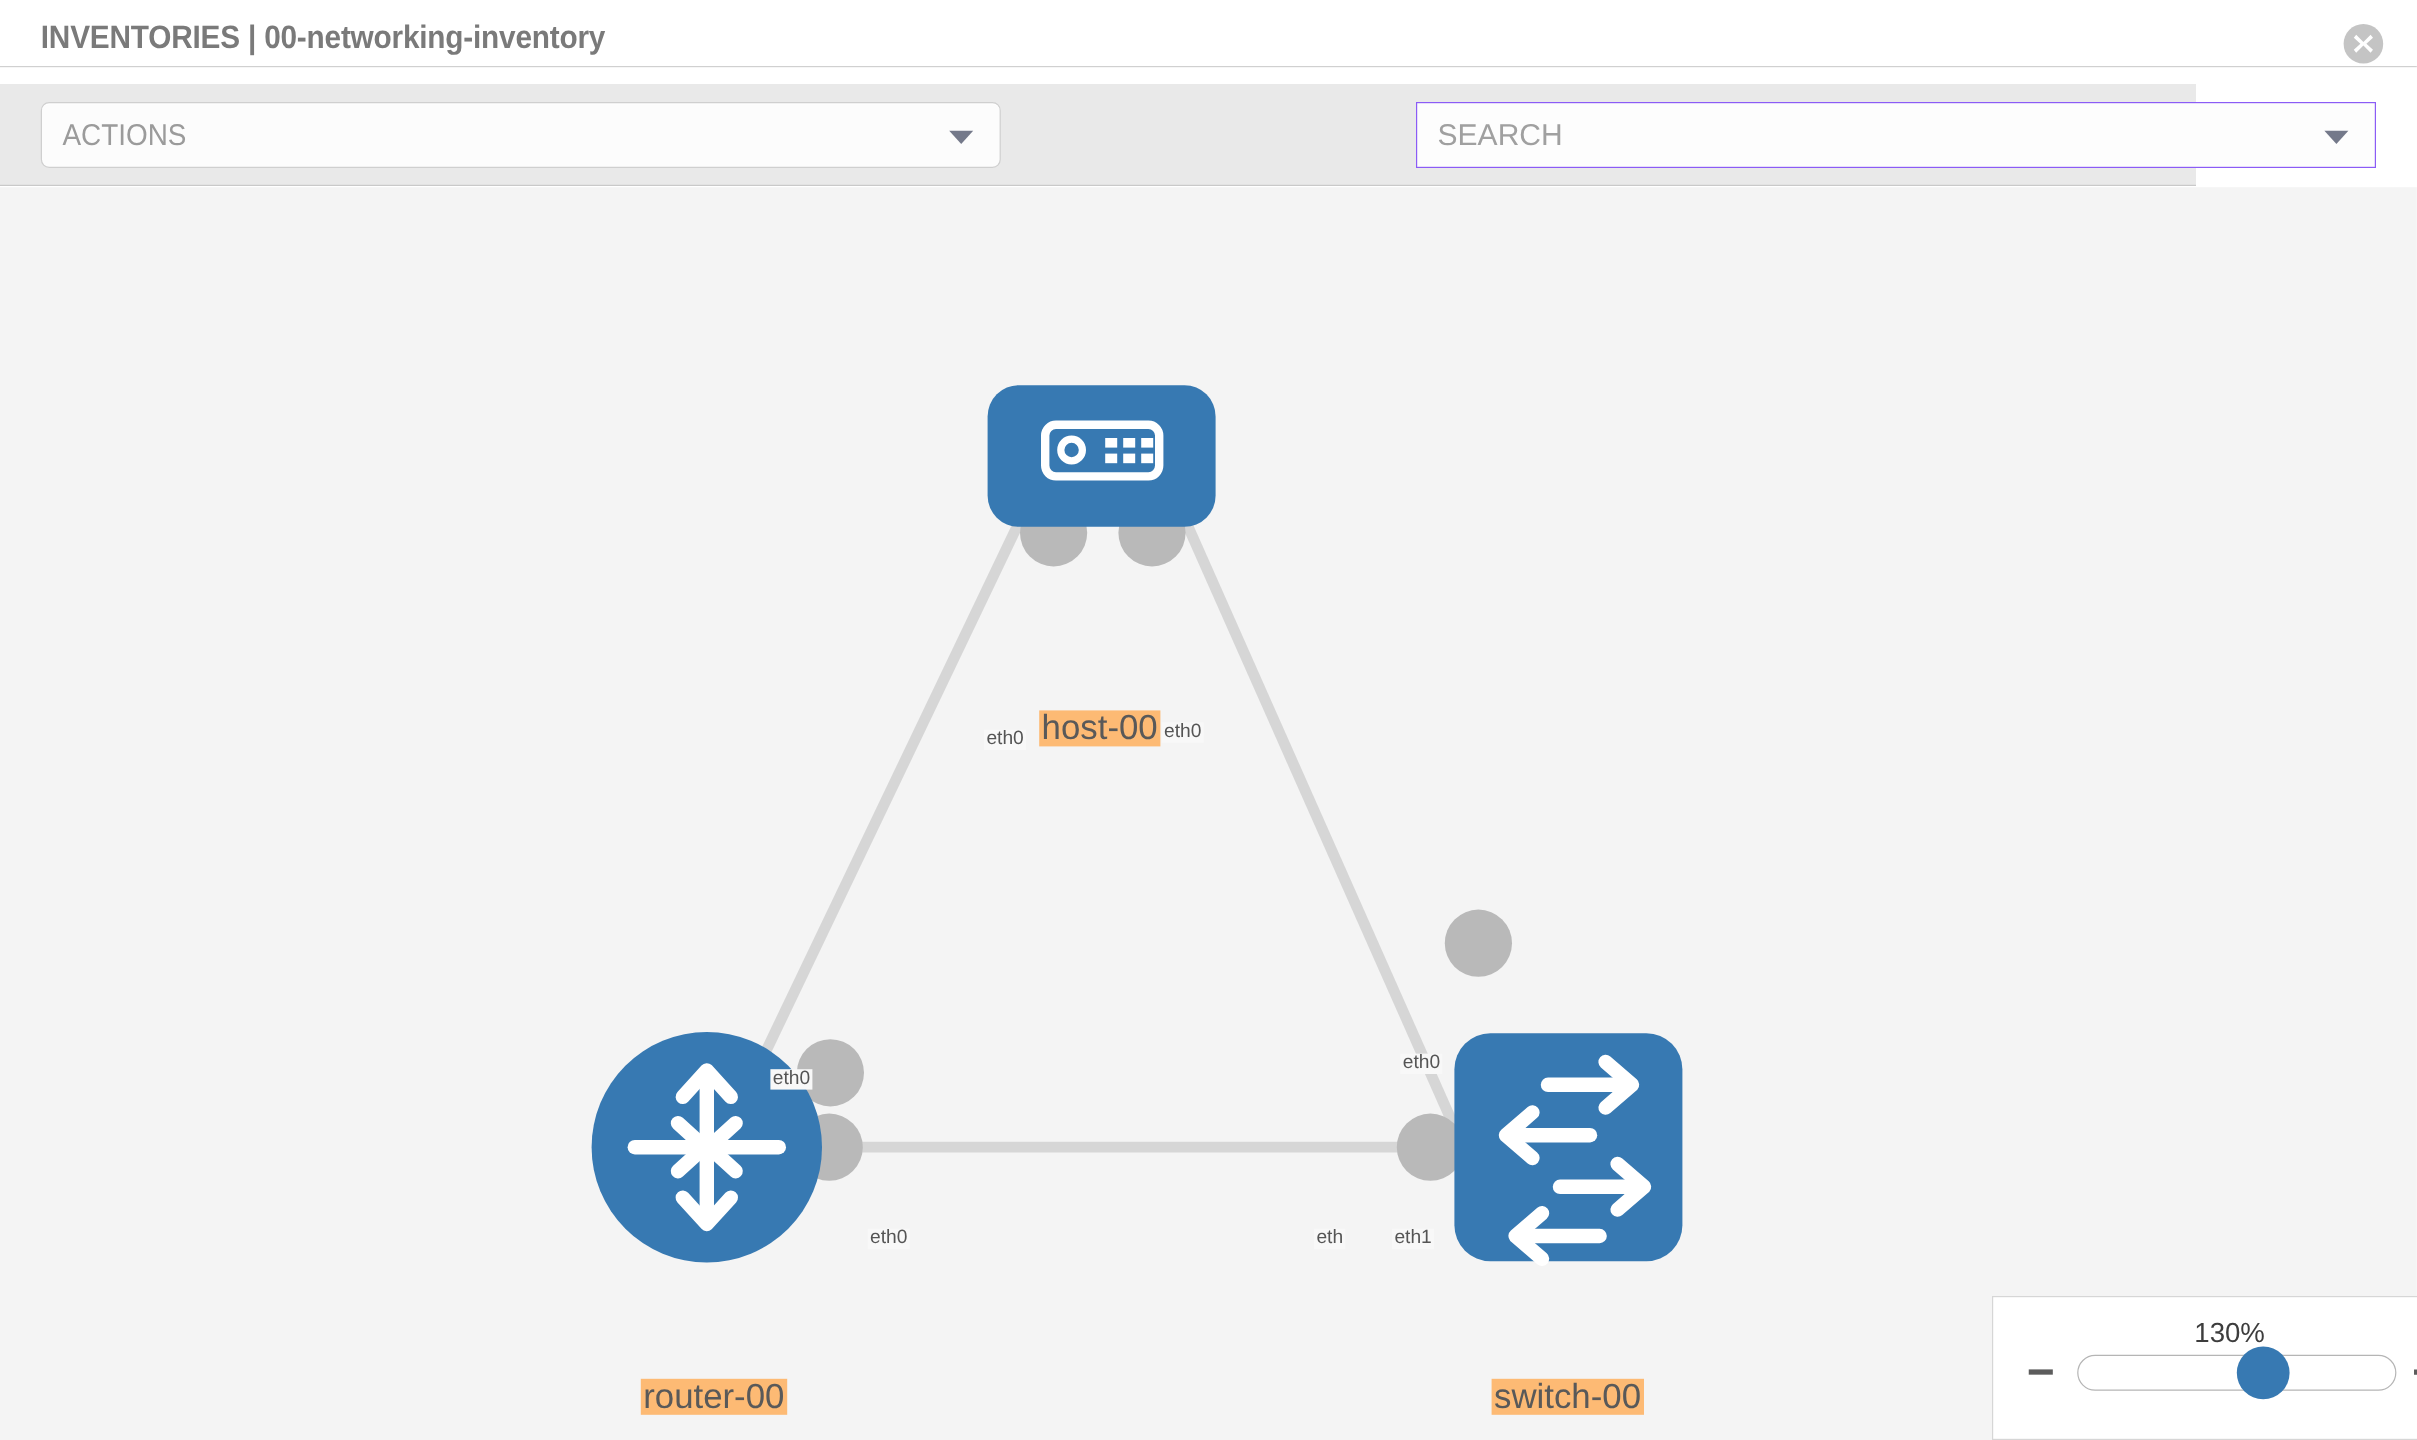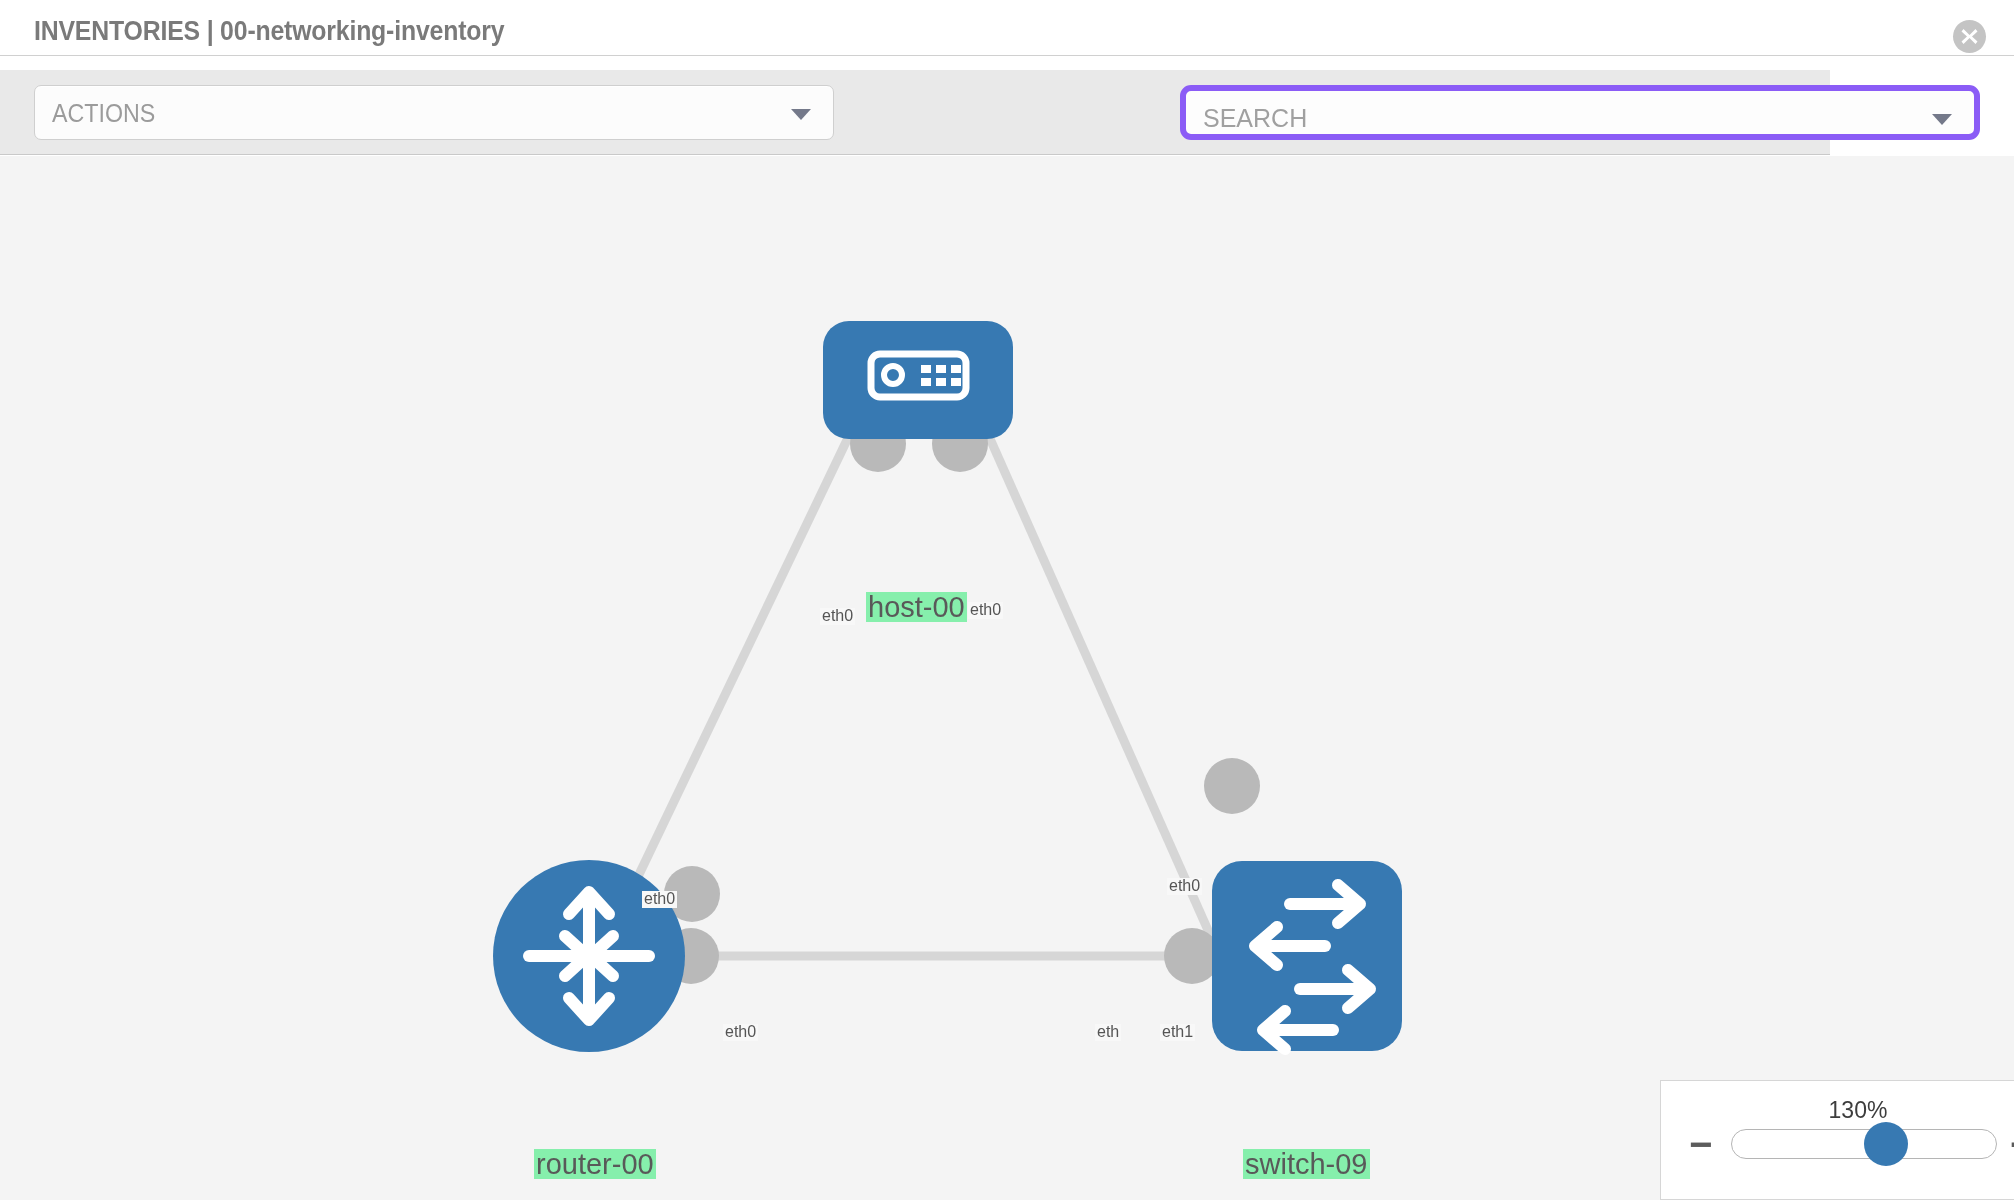--- a/index.html
+++ b/index.html
@@ -73,22 +73,22 @@
     width: 42px; height: 42px;
     cursor: pointer;
   }
   .tool-icon.wrench { left: 1043px; top: 86px; }
   .tool-icon.key    { left: 1110px; top: 86px; }
 
   .search-box {
     position: absolute; left: 1180px; top: 15px;
     width: 800px; height: 55px;
     background: #fdfdfd;
-    border: 6px solid #8b5cf6;
-    border-radius: 11px;
+    border: 1px solid #8b5cf6;
+    border-radius: 0;
     cursor: text;
   }
   .search-label {
     position: absolute; left: 17px; top: 13px;
     font-size: 25px;
     color: #a0a0a0;
     white-space: nowrap;
   }
   .search-caret {
     position: absolute; right: 22px; top: 23px;
@@ -106,21 +106,21 @@
     overflow: hidden;
   }
   .topology-svg {
     position: absolute; left: 0; top: 0;
     width: 2014px; height: 1044px;
   }
 
   
   .nlabel {
     position: absolute;
-    background: #86efac;
+    background: #fdba74;
     color: #595959;
     font-size: 29px;
     white-space: nowrap;
     line-height: 1.05;
     padding: 0 2px;
     text-align: center;
   }
   .iflabel {
     position: absolute;
     background: #f8f8f8;
@@ -278,21 +278,21 @@
         <polyline points="1348,814 1370,833 1348,852"></polyline>
 
         <line x1="1333" y1="874" x2="1266" y2="874"></line>
         <polyline points="1285,855 1263,874 1285,893"></polyline>
       </g>
     </g>
   </svg>
 
   <div class="nlabel" style="left:866px; top:436px;">host-00</div>
   <div class="nlabel" style="left:534px; top:993px;">router-00</div>
-  <div class="nlabel" style="left:1243px; top:993px;">switch-09</div>
+  <div class="nlabel" style="left:1243px; top:993px;">switch-00</div>
 
   <div class="iflabel" style="left:820px; top:452px;">eth0</div>
   <div class="iflabel" style="left:968px; top:446px;">eth0</div>
   <div class="iflabel" style="left:642px; top:735px;">eth0</div>
   <div class="iflabel" style="left:1167px; top:722px;">eth0</div>
   <div class="iflabel" style="left:723px; top:868px;">eth0</div>
   <div class="iflabel" style="left:1095px; top:868px;">eth</div>
   <div class="iflabel" style="left:1112px; top:868px;margin-left:48px;">eth1</div>
 </div>
 

